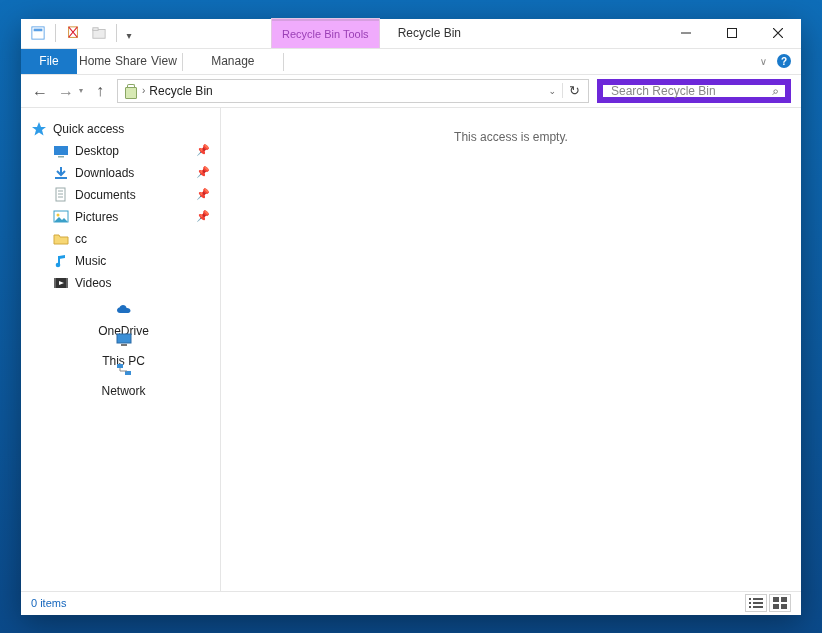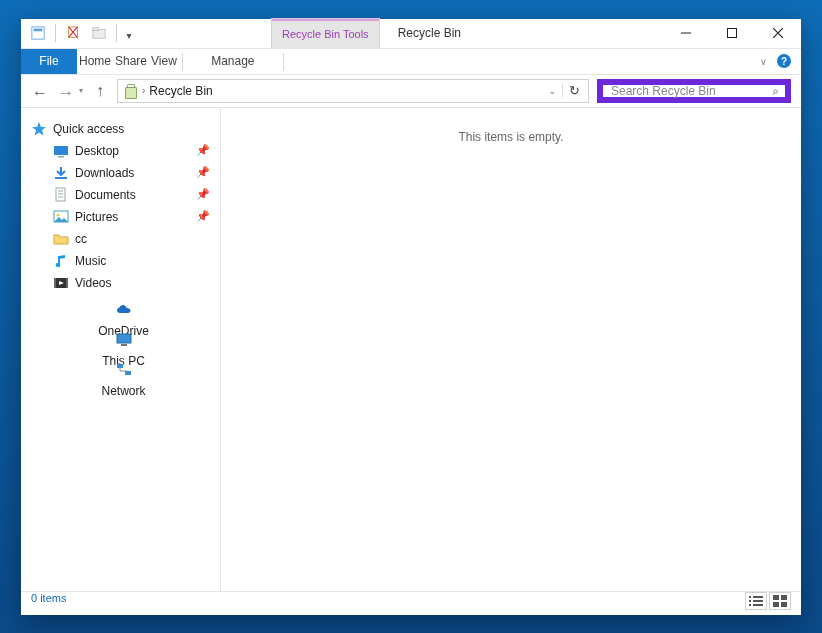--- a/index.html
+++ b/index.html
@@ -28,21 +28,21 @@
   }
   .qat-btn {
     width:22px; height:22px; display:flex; align-items:center; justify-content:center;
     border:1px solid transparent;
   }
   .qat-sep { width:1px; height:18px; background:#d0d0d0; margin:0 2px; }
   .qat-dd  { width:12px; font-size:10px; color:#555; text-align:center; padding-top:4px; }
   .tools-tab {
     margin-left:130px;
     height:30px; padding:0 10px; display:flex; align-items:center;
-    background:#e5e5e5; border:1px solid #e3c6e3; border-bottom:none;
+    background:#f0abfc; border:1px solid #e3c6e3; border-bottom:none;
     color:#9b40b6; font-size:11px;
     box-shadow: inset 0 2px 0 #d79fe0;
   }
   .title-text {
     flex:0 0 auto; margin-left:18px; font-size:12px; color:#333;
   }
   .win-controls { margin-left:auto; display:flex; }
   .win-btn { width:46px; height:30px; display:flex; align-items:center; justify-content:center; color:#333; }
 
   
@@ -126,21 +126,21 @@
   .ico { width:16px; height:16px; display:flex; align-items:center; justify-content:center; }
   .content {
     flex:1; display:flex; align-items:flex-start; justify-content:center;
     padding-top:22px;
   }
   .empty-msg { color:#666; font-size:12px; }
 
   
   .status {
     height:24px; border-top:1px solid #e5e5e5;
-    display:flex; align-items:flex-start; padding:0 10px;
+    display:flex; align-items:center; padding:0 10px;
     font-size:11px; color:#1566bd;
   }
   .status-right { margin-left:auto; display:flex; gap:2px; }
   .view-btn {
     width:22px; height:18px; border:1px solid #cfcfcf;
     display:flex; align-items:center; justify-content:center;
     color:#555;
   }
   .view-btn svg { display:block; }
 
@@ -375,21 +375,21 @@
               <rect x="9" y="9" width="6" height="4" fill="#3b8fd6"></rect>
               <path d="M4 6v3h7" stroke="#888" fill="none"></path>
             </svg>
         </span>
         <span>Network</span>
       </div>
 
     </div>
 
     <div class="content">
-      <span class="empty-msg">This items is empty.</span>
+      <span class="empty-msg">This access is empty.</span>
     </div>
   </div>
 
   <div class="status">
     <span>0 items</span>
     <div class="status-right">
       <div class="view-btn">
         <svg width="14" height="12" viewBox="0 0 14 12">
           <rect x="0" y="1" width="2" height="2" fill="#555"></rect>
             <rect x="4" y="1" width="10" height="2" fill="#555"></rect>

